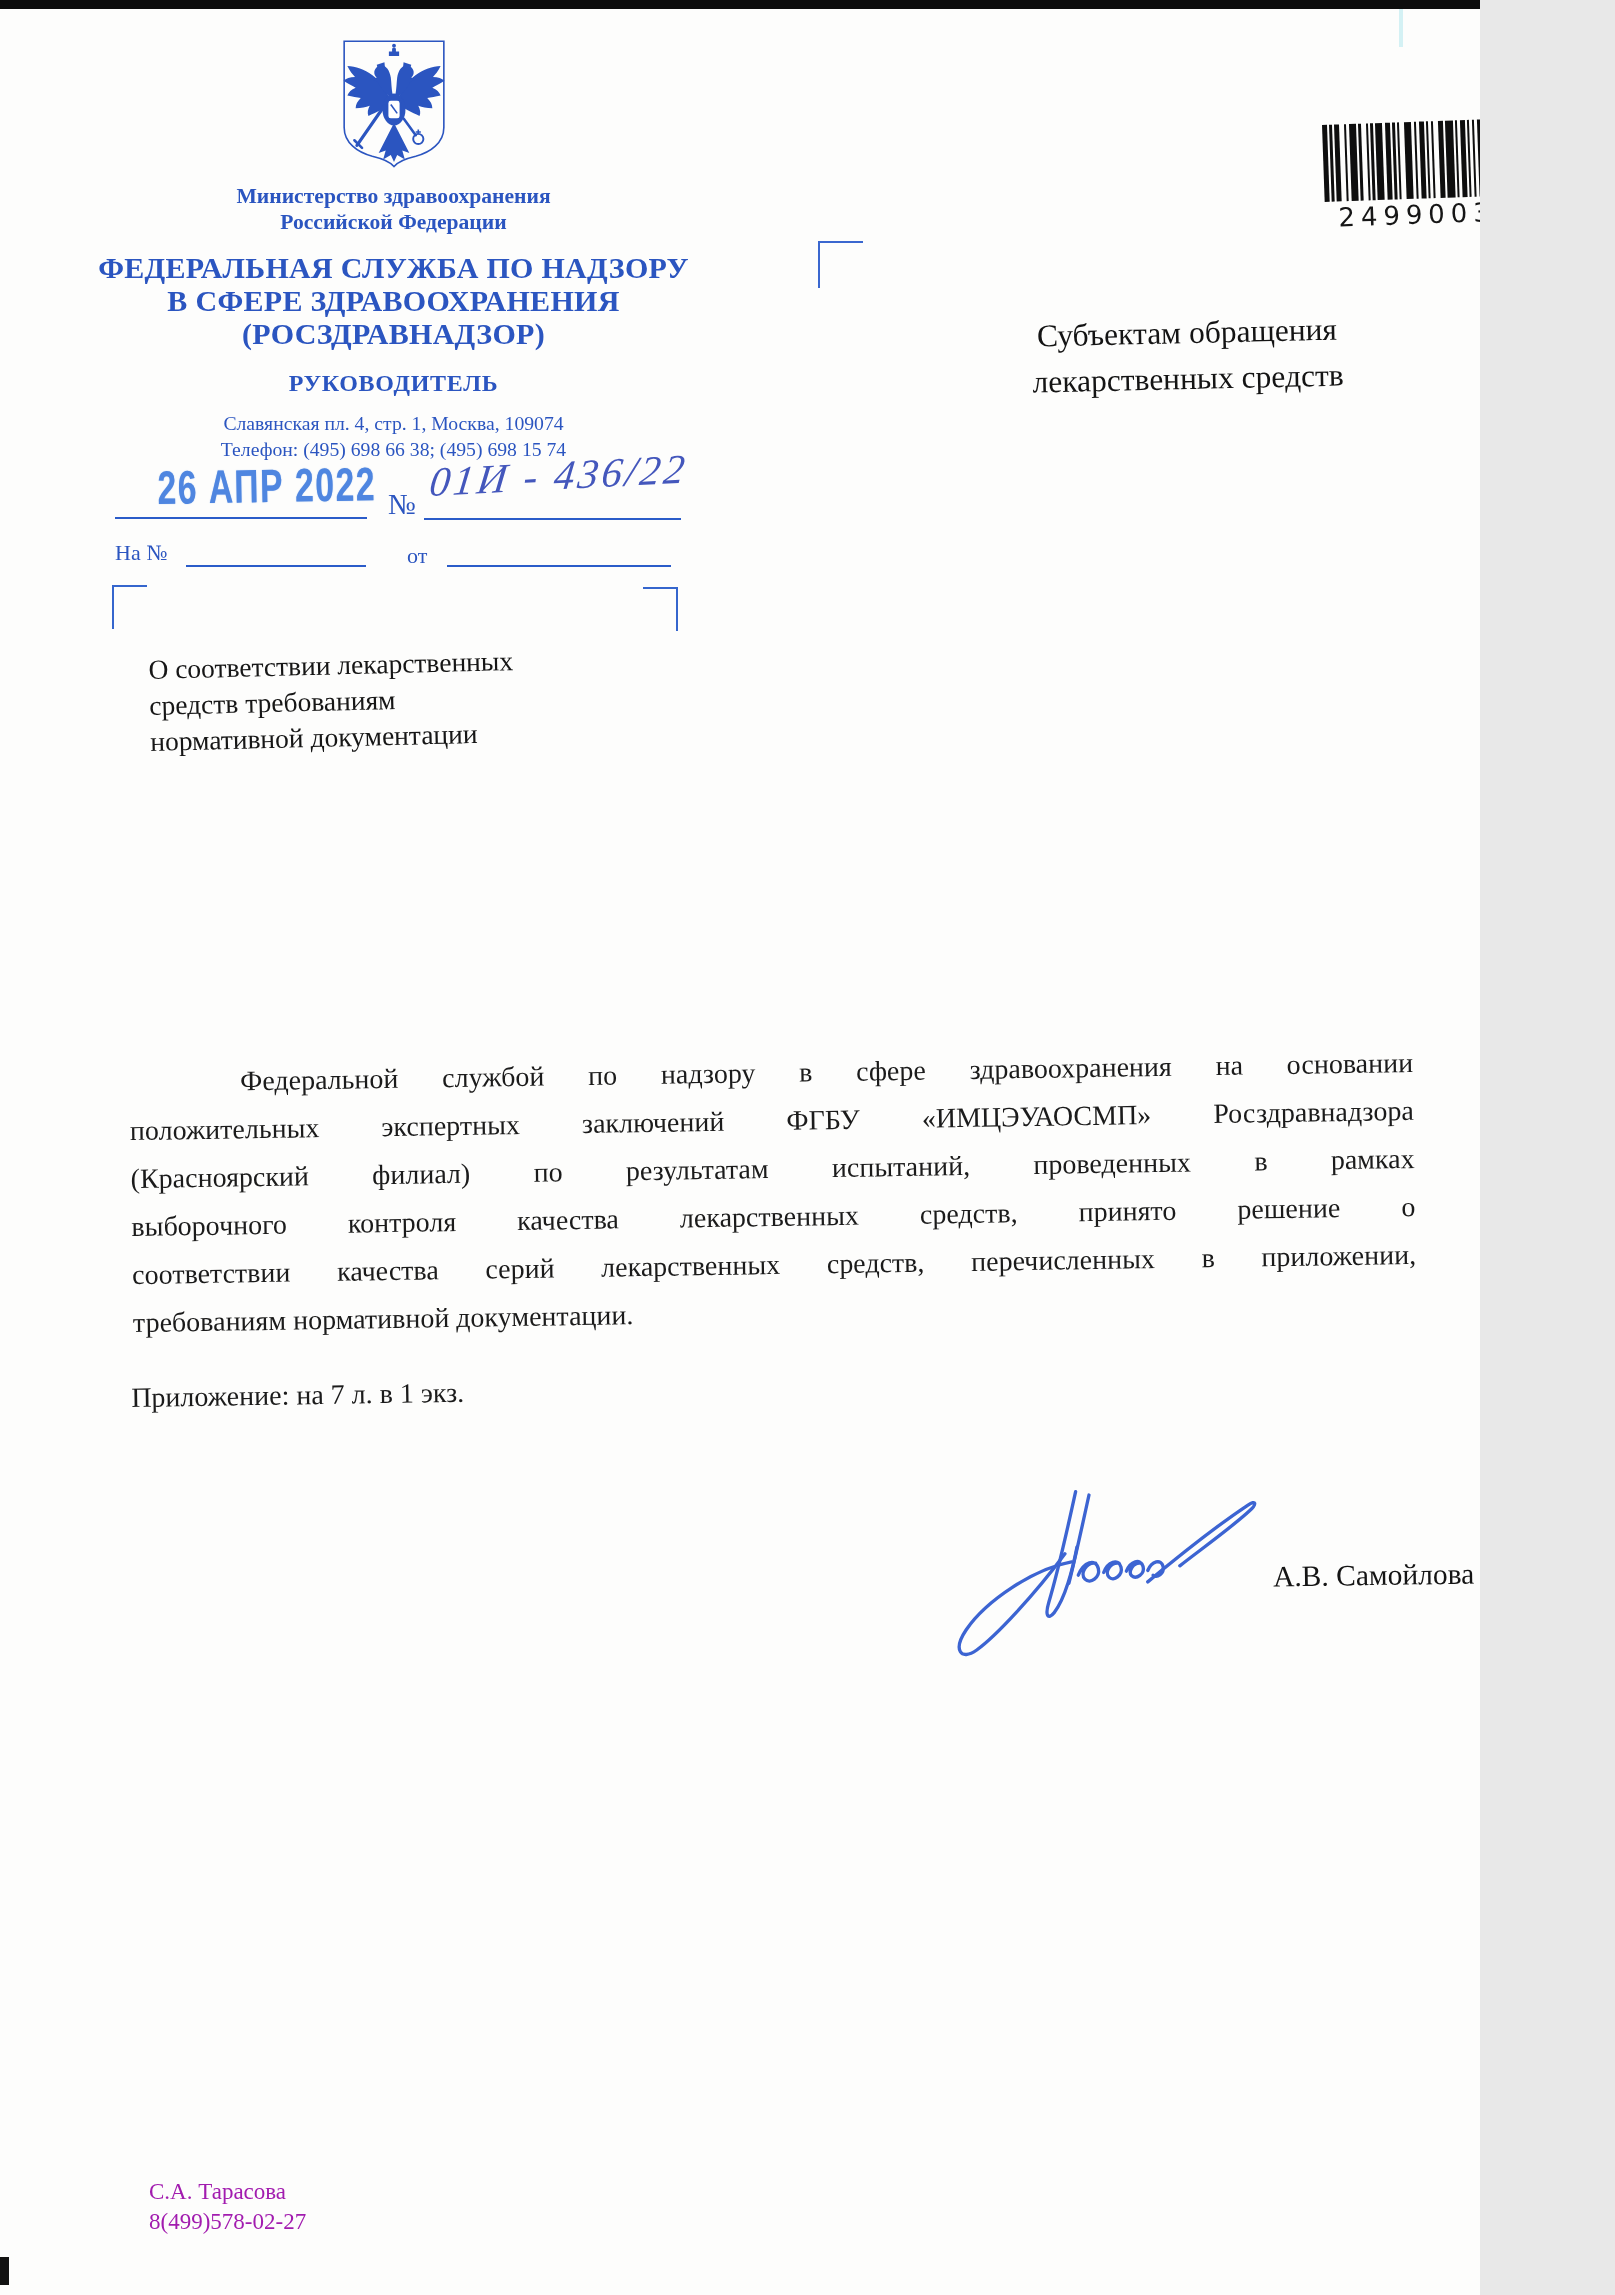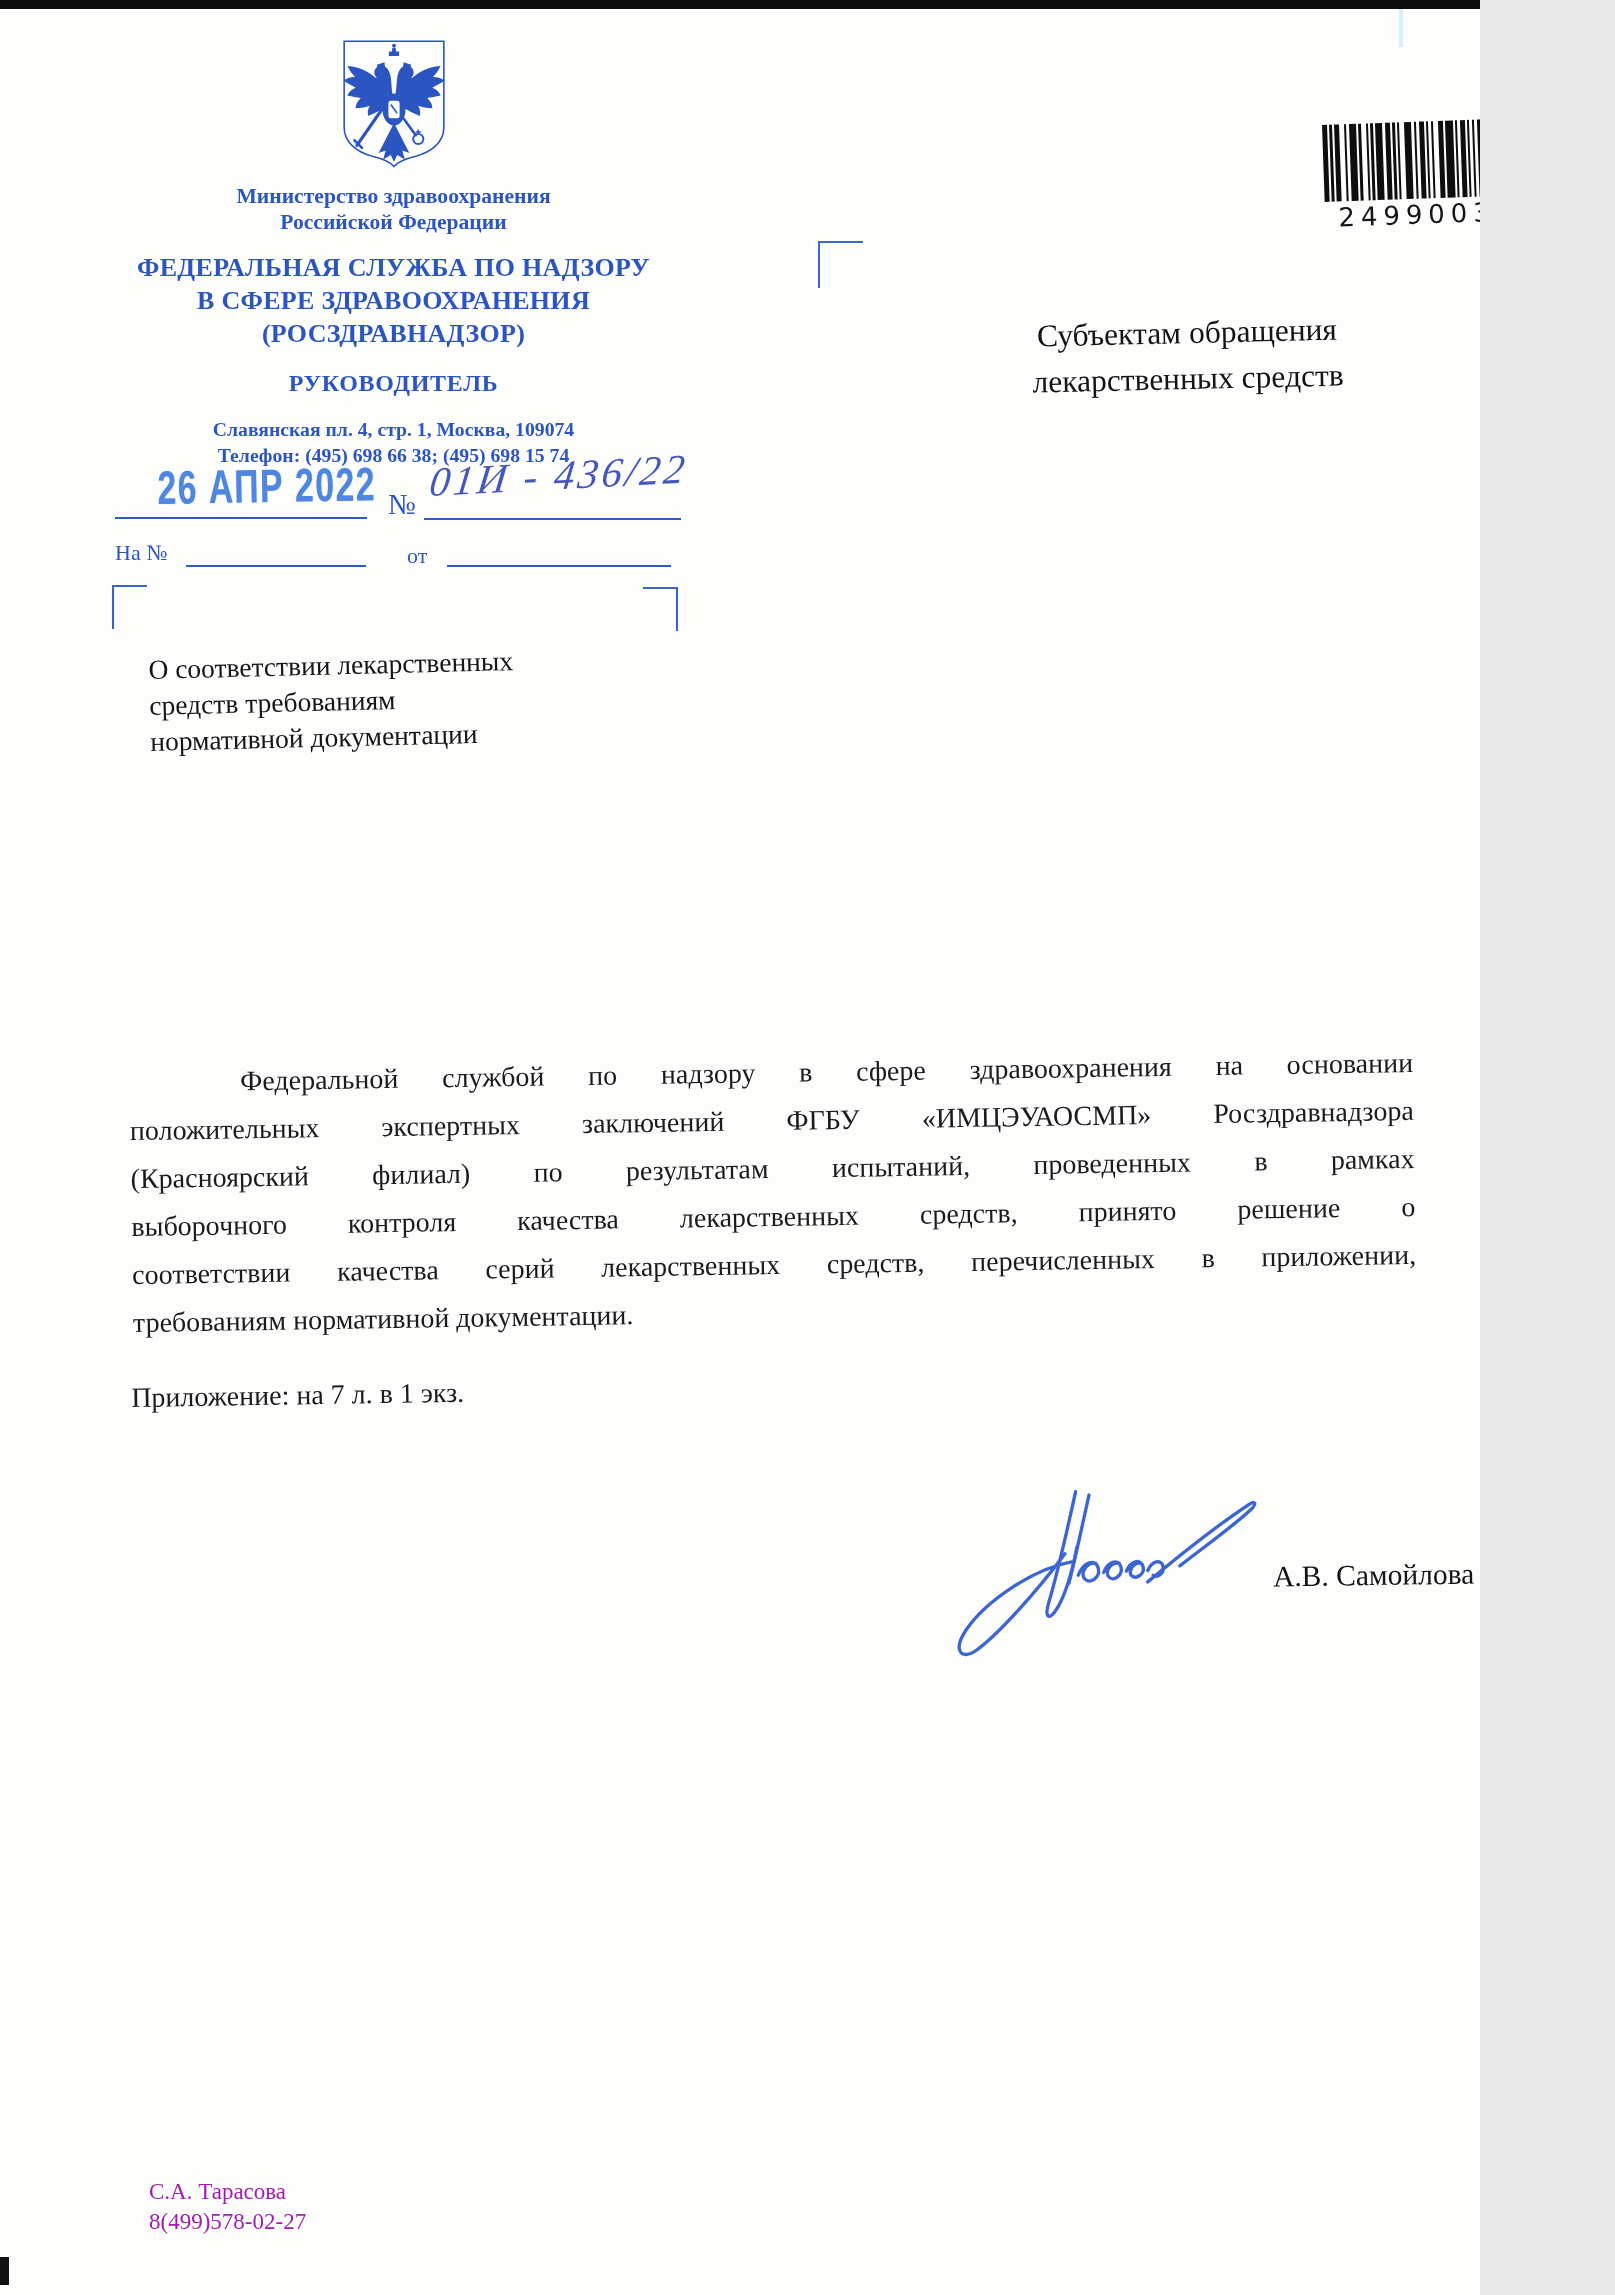--- a/index.html
+++ b/index.html
@@ -18,23 +18,23 @@
   }
   
   .top-band{position:absolute;left:0;top:0;width:1616px;height:8.5px;background:var(--scan-band-black);}
   .edge-mark-bl{position:absolute;left:0;top:2257px;width:8.5px;height:27.5px;background:#121212;}
   .cyan-streak{position:absolute;left:1399px;top:8.5px;width:3.9px;height:38px;background:#cdeef2;opacity:.85;}
   .right-strip{position:absolute;left:1605px;top:0;width:6.6px;height:2295px;background:rgba(200,228,240,.30);}
   
   .letterhead{position:absolute;left:92px;top:25px;width:603px;text-align:center;color:var(--letterhead-blue);}
   .emblem{width:110px;height:131px;margin:13px auto 0;display:block;color:var(--letterhead-blue);}
   .ministry{margin-top:14.4px;font-weight:bold;font-size:21.6px;line-height:26px;}
-  .service{margin-top:15.7px;font-weight:bold;font-size:26px;line-height:33px;letter-spacing:0.3px;}
+  .service{margin-top:15.7px;font-weight:bold;font-size:30px;line-height:33px;letter-spacing:0.3px;}
   .position-title{margin-top:19.7px;font-weight:bold;font-size:24px;letter-spacing:0.7px;}
-  .addr{margin-top:19px;font-size:19.7px;line-height:26px;font-weight:bold;}
+  .addr{margin-top:13px;font-size:19.7px;line-height:26px;}
   
   .date-stamp{
     position:absolute;left:157px;top:460px;color:var(--stamp-blue);
     font-family:"Liberation Sans",sans-serif;font-weight:bold;font-size:47px;letter-spacing:2px;
     transform:rotate(-1deg) scaleX(.72);transform-origin:left top;text-shadow:0 0 1.3px rgba(79,134,224,.55);white-space:nowrap;
   }
   .number-sign{position:absolute;left:388px;top:488px;color:var(--letterhead-blue);font-size:29px;}
   .number-value{
     position:absolute;left:427px;top:458px;color:var(--ink-blue);
     font-size:41px;font-style:italic;letter-spacing:3.3px;white-space:nowrap;

